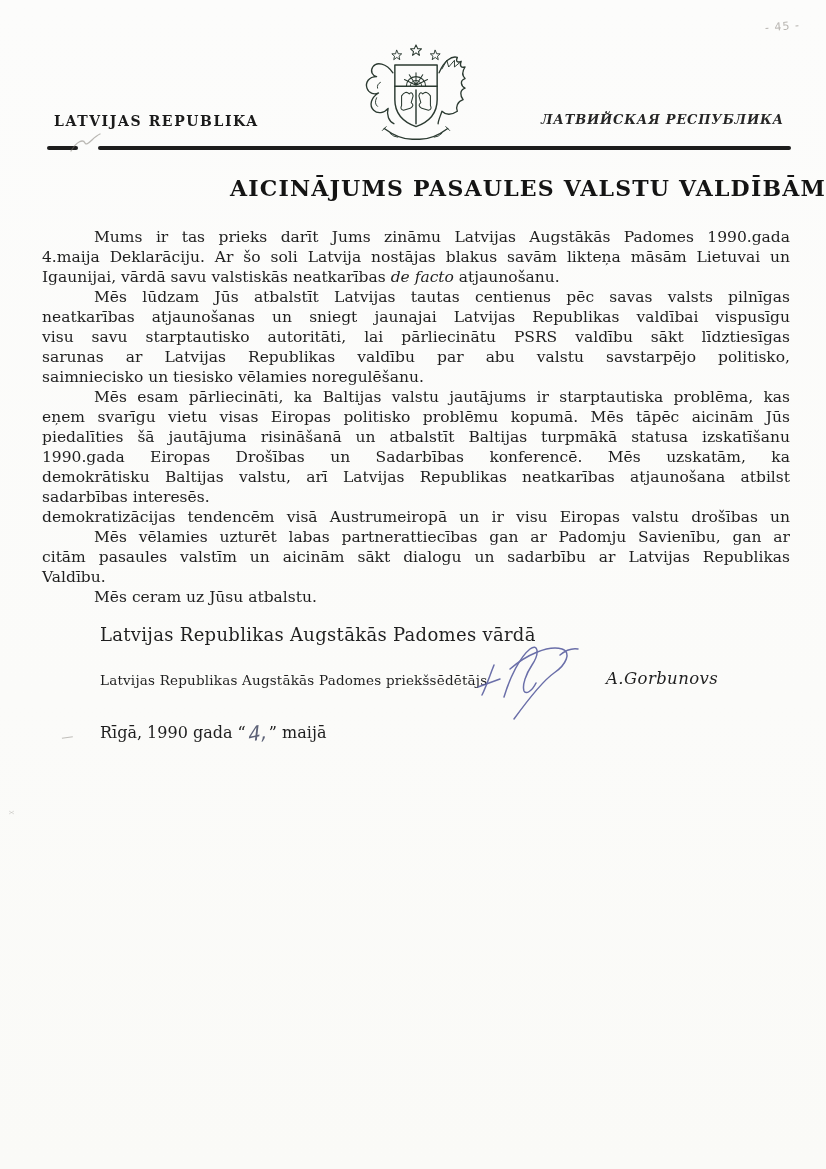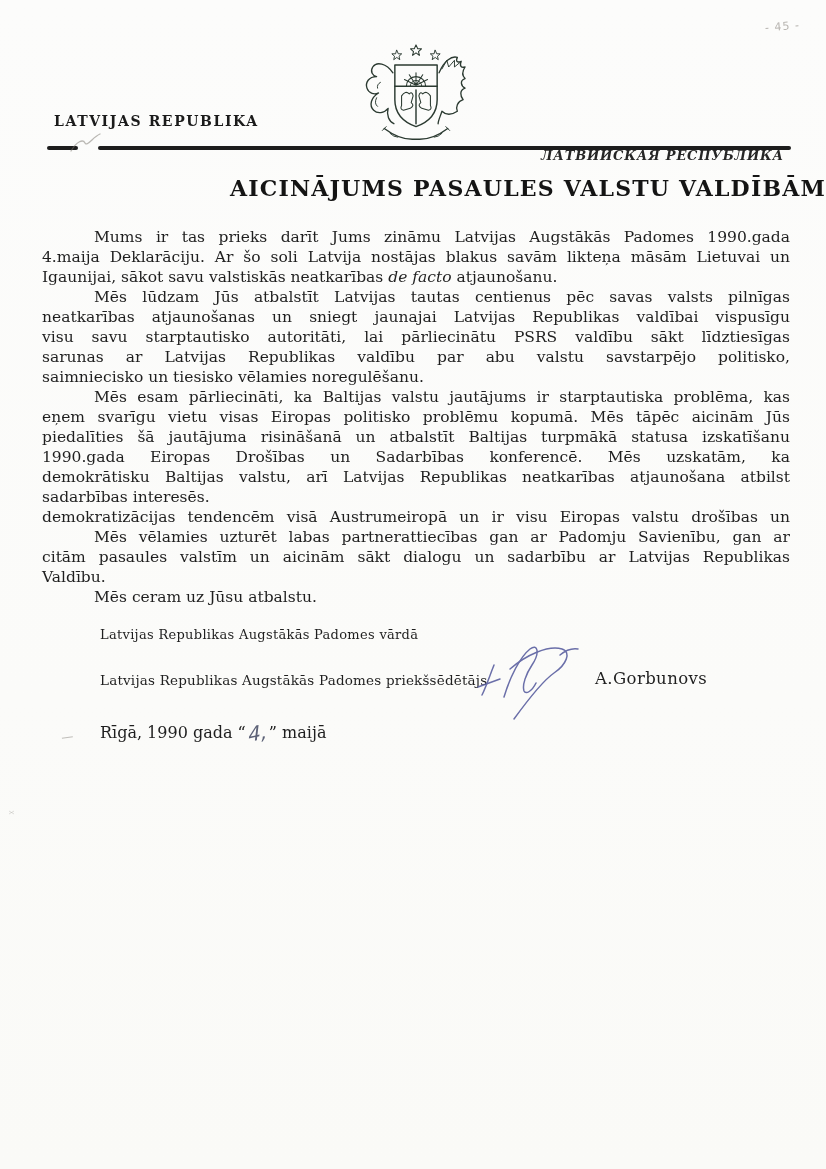--- a/index.html
+++ b/index.html
@@ -14,45 +14,45 @@
     color:rgba(128,122,114,.55); transform:rotate(-5deg);
   }
   .hdr-left{
     position:absolute; left:54px; top:113px;
     font-weight:700; font-size:14px; letter-spacing:1.6px;
     color:#1b1b1b; white-space:nowrap;
   }
   .hdr-right{
     position:absolute; right:42px; top:112px;
     font-style:italic; font-weight:600; font-size:13px; letter-spacing:.8px;
-    color:#262626; white-space:nowrap;margin-top:36px;
+    color:#262626; white-space:nowrap;
   }
   .emblem{position:absolute; left:356px; top:42px; width:120px; height:100px;}
   .rule-a{position:absolute; left:47px; top:146px; width:31px; height:3.5px; background:#1d1d1d; border-radius:2px;}
   .rule-b{position:absolute; left:98px; top:146px; width:693px; height:3.5px; background:#1d1d1d; border-radius:2px;}
   .pencil-squiggle{position:absolute; left:68px; top:127px; width:36px; height:28px;}
   .edge-mark{position:absolute; left:8px; top:810px; width:7px; height:5px; opacity:.45;}
   .predate-mark{position:absolute; left:62px; top:737px; width:11px; height:2px;
     border-top:1.5px solid rgba(120,115,108,.45); transform:rotate(-8deg);}
   .title{
     position:absolute; top:175px; left:0; width:100%; text-align:right;
     font-weight:700; font-size:22px; letter-spacing:1.2px; color:#141414; line-height:26px;
   }
   .content{position:absolute; left:42px; top:227px; width:748px; font-size:15.5px;}
   .para{margin:0;}
   .line{line-height:20px; text-align:justify; text-justify:inter-word; white-space:normal;}
   .line.jl{text-align-last:justify;}
   .line.ll{text-align-last:left;}
   .line.first{padding-left:52px;}
   .line em{font-style:italic;}
-  .signoff-onbehalf{margin:18px 0 0 58px; font-size:13px; line-height:20px; letter-spacing:.3px;}
+  .signoff-onbehalf{margin:18px 0 0 58px; font-size:18px; line-height:20px; letter-spacing:.3px;}
   .sign-row{position:relative; margin:16px 0 0 58px; height:42px;}
   .signer-title{position:absolute; left:0; top:10px; font-size:13.5px; line-height:18px; letter-spacing:.2px;}
   .signature-svg{position:absolute; left:370px; top:-22px;}
-  .signer-name{position:absolute; left:495px; top:8px; font-size:16.5px; letter-spacing:.4px;}
+  .signer-name{position:absolute; left:506px; top:8px; font-size:16.5px; letter-spacing:.4px;font-style:italic;}
   .date-row{margin:16px 0 0 58px; font-size:16px; line-height:24px;}
   .hand{
     display:inline-block; font-family:"DejaVu Sans", sans-serif; font-style:italic;
     color:#5d6277; font-size:20px; transform:rotate(-12deg) skewX(-8deg);
     position:relative; top:2px; margin:0 2px;
   }
 </style>
 </head>
 <body>
 
@@ -94,21 +94,21 @@
   </svg>
 
   <div class="title">AICINĀJUMS PASAULES VALSTU VALDĪBĀM</div>
 
   <div class="content">
 
     <div>
         <div class="para">
           <div class="line first jl">Mums ir tas prieks darīt Jums zināmu Latvijas Augstākās Padomes 1990.gada</div>
           <div class="line jl">4.maija Deklarāciju. Ar šo soli Latvija nostājas blakus savām likteņa māsām Lietuvai un</div>
-          <div class="line ll"><span>Igaunijai, sākot savu valstiskās neatkarības </span><em>de facto</em><span> atjaunošanu.</span></div>
+          <div class="line ll"><span>Igaunijai, vārdā savu valstiskās neatkarības </span><em>de facto</em><span> atjaunošanu.</span></div>
         </div>
         <div class="para">
           <div class="line first jl">Mēs lūdzam Jūs atbalstīt Latvijas tautas centienus pēc savas valsts pilnīgas</div>
           <div class="line jl">neatkarības atjaunošanas un sniegt jaunajai Latvijas Republikas valdībai vispusīgu</div>
           <div class="line jl">visu savu starptautisko autoritāti, lai pārliecinātu PSRS valdību sākt līdztiesīgas</div>
           <div class="line jl">sarunas ar Latvijas Republikas valdību par abu valstu savstarpējo politisko,</div>
           <div class="line ll">saimniecisko un tiesisko vēlamies noregulēšanu.</div>
         </div>
         <div class="para">
           <div class="line first jl">Mēs esam pārliecināti, ka Baltijas valstu jautājums ir starptautiska problēma, kas</div>

